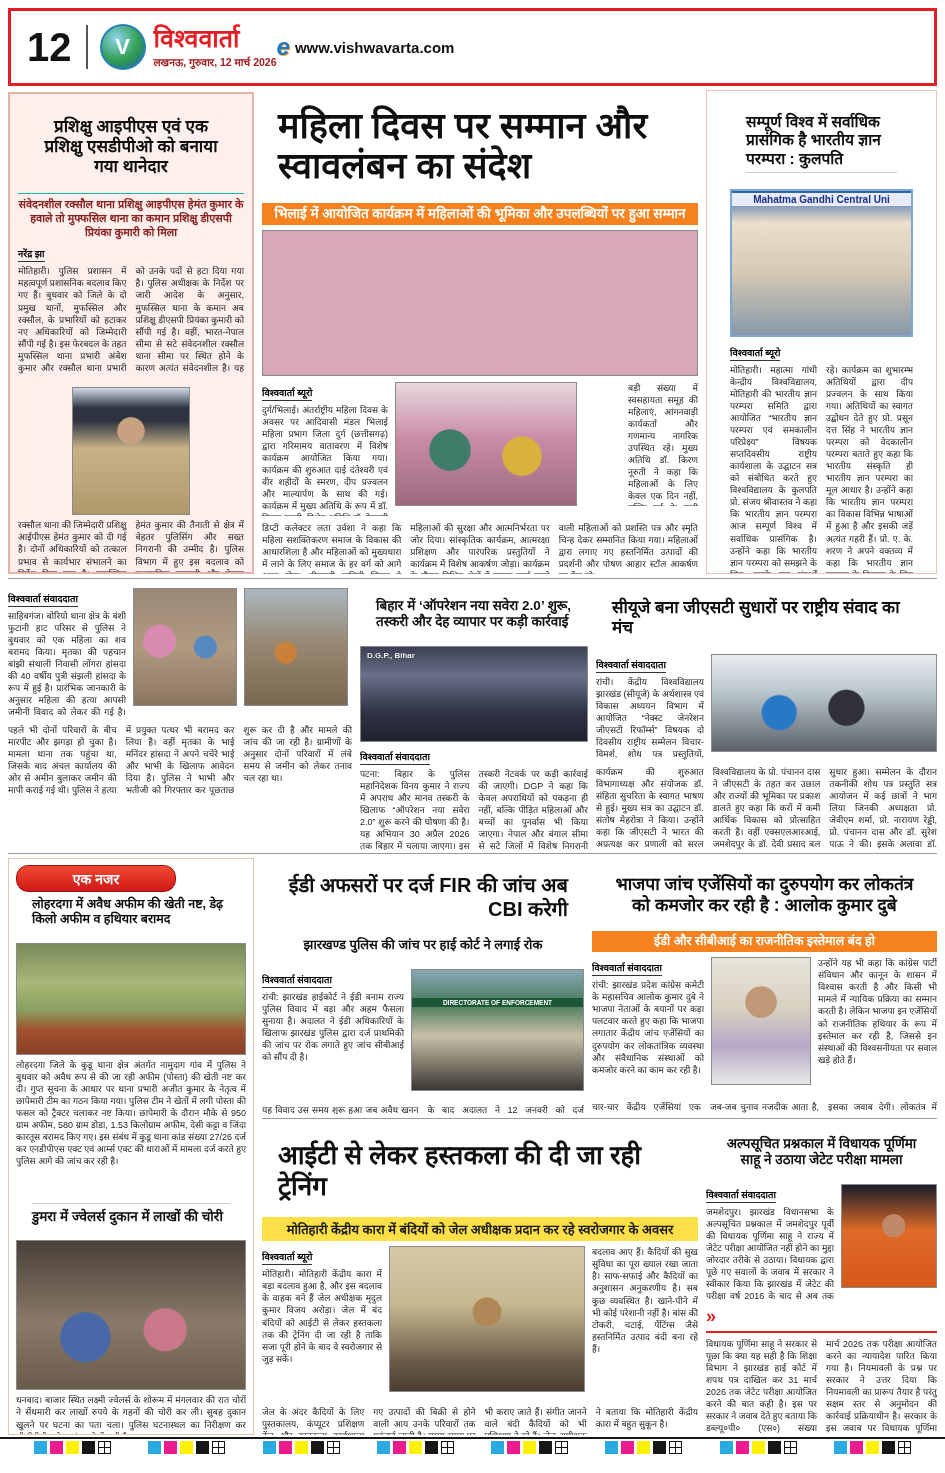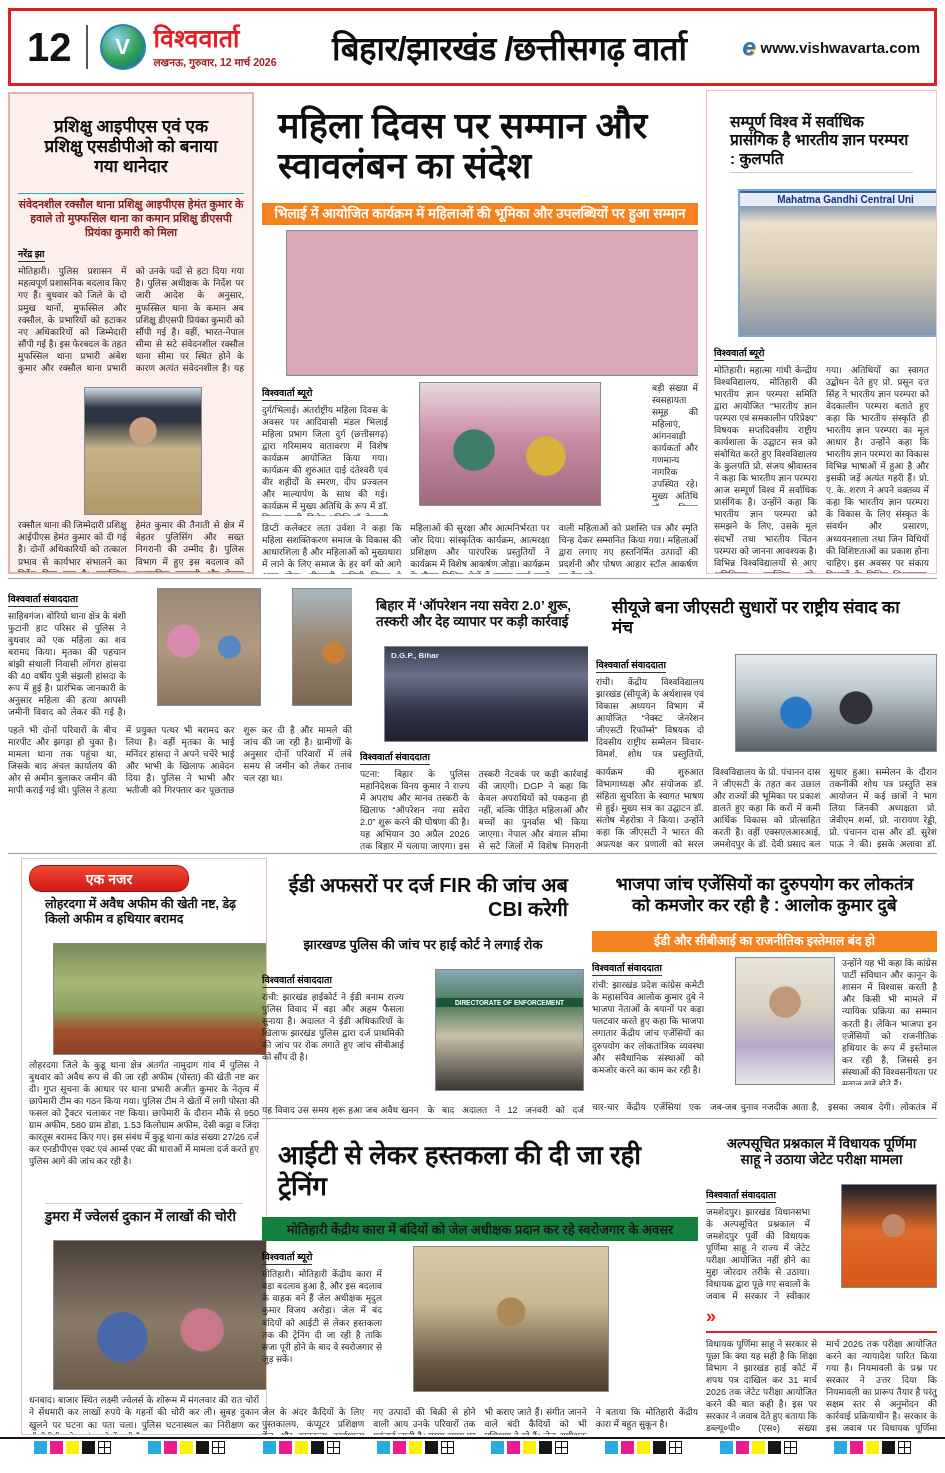--- a/index.html
+++ b/index.html
@@ -19,24 +19,24 @@
   .site { display:flex; align-items:center; gap:5px; font-size:15px; font-weight:bold; color:#111; }
   .e-icon { color:#1c79c9; font-size:24px; font-weight:bold; font-style:italic; text-shadow:1px 1px 0 #f5a623; line-height:1; }
 
   
   .hl { font-weight:bold; color:#0f0f0f; line-height:1.18; margin:16px; }
   .body-txt { font-size:9px; line-height:1.34; text-align:justify; color:#1c1c1c; }
   .cols2 { column-count:2; column-gap:9px; }
   .cols3 { column-count:3; column-gap:9px; }
   .cols4 { column-count:4; column-gap:9px; }
   .byline { font-size:9.5px; font-weight:bold; color:#000; border-bottom:1px solid #333; display:inline-block; padding-bottom:1px; margin-bottom:3px; }
-  .photo { position:relative; border:1px solid #8a8a8a; overflow:hidden;margin-left:24px; }
+  .photo { position:relative; border:1px solid #8a8a8a; overflow:hidden; }
   .photo .cap { position:absolute; left:0; right:0; color:#fff; font-weight:bold; text-align:center; }
   .strip-orange { background:#f5821f; color:#fff; font-weight:bold; text-align:center; padding:3px 4px; font-size:13.5px; line-height:1.2; }
-  .strip-peach { background:#15803d; color:#1a1a1a; font-weight:bold; text-align:center; padding:3px 19px; font-size:13px; }
+  .strip-peach { background:#fde047; color:#1a1a1a; font-weight:bold; text-align:center; padding:3px 19px; font-size:13px; }
   .rule { background:#9a9a9a; }
 
   
   .ph-stage { background:radial-gradient(circle at 20% 70%,#d6607e 0 18%,transparent 19%),radial-gradient(circle at 60% 65%,#e0a43c 0 12%,transparent 13%),radial-gradient(circle at 80% 60%,#b34b68 0 15%,transparent 16%),linear-gradient(180deg,#e9cdd8 0%,#d898ae 35%,#c9descheme 0%,#cdb0c0 70%,#b895a8 100%); background-color:#d8a8ba; }
   .ph-group2 { background:radial-gradient(circle at 30% 55%,#3f7d6a 0 14%,transparent 15%),radial-gradient(circle at 70% 60%,#d8b23a 0 13%,transparent 14%),linear-gradient(180deg,#e8d8e0 0%,#c98ca4 45%,#9e6a80 100%); background-color:#c498aa; }
   .ph-univ { background:linear-gradient(180deg,#2c5fa8 0%,#eadfcc 22%,#d8cbb4 55%,#8898a8 100%); }
   .ph-officer { background:radial-gradient(circle at 50% 34%,#c8a182 0 13%,transparent 14%),linear-gradient(180deg,#cfdde8 0%,#2d3340 16%,#2d3340 26%,#c8b288 48%,#b0986a 100%); }
   .ph-village { background:radial-gradient(circle at 25% 45%,#d88ab0 0 16%,transparent 17%),radial-gradient(circle at 70% 50%,#5888c0 0 12%,transparent 13%),linear-gradient(180deg,#9a8878 0%,#b09a80 50%,#8a7560 100%); }
   .ph-village2 { background:radial-gradient(circle at 40% 55%,#c8803a 0 12%,transparent 13%),linear-gradient(180deg,#a8b8c0 0%,#9a8874 45%,#7a6852 100%); }
   .ph-press { background:linear-gradient(180deg,#3a3f52 0%,#6a7088 30%,#2e3244 70%,#1e2230 100%); }
@@ -70,21 +70,20 @@
 
   <div class="abs masthead">
     <div class="pageno">12</div>
     <div class="logo-wrap">
       <div class="logo-circle">V</div>
       <div class="brand-block">
         <span class="brand">विश्ववार्ता</span>
         <span class="brand-date">लखनऊ, गुरुवार, 12 मार्च 2026</span>
       </div>
     </div>
-    <div class="section-title">बिहार/झारखंड /छत्तीसगढ़ वार्ता</div>
     <div class="site">
       <span class="e-icon">e</span>
       <span>www.vishwavarta.com</span>
     </div>
   </div>
 
   <div class="abs" style="left:8px;top:92px;width:246px;height:482px;background:#fdf0ec;border:2px solid #e7b3a4;padding:7px 8px;overflow:hidden;">
     <div class="hl" style="font-size:17px;text-align:center;">प्रशिक्षु आइपीएस एवं एक प्रशिक्षु एसडीपीओ को बनाया गया थानेदार</div>
     <div style="font-size:11px;font-weight:bold;color:#8a2020;text-align:center;margin:5px 0 4px;line-height:1.25;border-top:1px solid #14b8a6;padding-top:4px;">संवेदनशील रक्सौल थाना प्रशिक्षु आइपीएस हेमंत कुमार के हवाले तो मुफ्फसिल थाना का कमान प्रशिक्षु डीएसपी प्रियंका कुमारी को मिला</div>
     <span class="byline">नरेंद्र झा</span>
@@ -103,21 +102,21 @@
       <div style="width:126px;flex:none;">
         <span class="byline">विश्ववार्ता ब्यूरो</span>
         <div class="body-txt" style="height:112px;overflow:hidden;">दुर्ग/भिलाई। अंतर्राष्ट्रीय महिला दिवस के अवसर पर आदिवासी मंडल भिलाई महिला प्रभाग जिला दुर्ग (छत्तीसगढ़) द्वारा गरिमामय वातावरण में विशेष कार्यक्रम आयोजित किया गया। कार्यक्रम की शुरुआत दाई दंतेश्वरी एवं वीर शहीदों के स्मरण, दीप प्रज्वलन और माल्यार्पण के साथ की गई। कार्यक्रम में मुख्य अतिथि के रूप में डॉ. किरण नूरुती, विशेष अतिथि डॉ. वेदमती मंडावी, डिप्टी कलेक्टर लता उर्वशा, डीएसपी यामिनी सिदार, पार्षद सहित कई सामाजिक एवं प्रशासनिक क्षेत्र की महिलाओं ने भाग लिया।</div>
       </div>
       <div class="photo ph-group2" style="width:182px;height:124px;flex:none;"></div>
       <div class="body-txt" style="flex:1;height:124px;overflow:hidden;margin-left:44px;">बड़ी संख्या में स्वसहायता समूह की महिलाएं, आंगनवाड़ी कार्यकर्ता और गणमान्य नागरिक उपस्थित रहे। मुख्य अतिथि डॉ. किरण नूरुती ने कहा कि महिलाओं के लिए केवल एक दिन नहीं, बल्कि वर्ष के सभी दिन महिला दिवस के समान होने चाहिए। उन्होंने महिलाओं को शिक्षित, आत्मनिर्भर और स्वास्थ्य के प्रति सजग रहने का संदेश दिया।</div>
     </div>
     <div class="body-txt cols3" style="margin-top:6px;height:116px;overflow:hidden;">डिप्टी कलेक्टर लता उर्वशा ने कहा कि महिला सशक्तिकरण समाज के विकास की आधारशिला है और महिलाओं को मुख्यधारा में लाने के लिए समाज के हर वर्ग को आगे आना होगा। डीएसपी यामिनी सिदार ने महिलाओं की सुरक्षा और आत्मनिर्भरता पर जोर दिया। सांस्कृतिक कार्यक्रम, आत्मरक्षा प्रशिक्षण और पारंपरिक प्रस्तुतियों ने कार्यक्रम में विशेष आकर्षण जोड़ा। कार्यक्रम के दौरान विभिन्न क्षेत्रों में उत्कृष्ट कार्य करने वाली महिलाओं को प्रशस्ति पत्र और स्मृति चिन्ह देकर सम्मानित किया गया। महिलाओं द्वारा लगाए गए हस्तनिर्मित उत्पादों की प्रदर्शनी और पोषण आहार स्टॉल आकर्षण का केंद्र रहे।</div>
   </div>
 
-  <div class="abs" style="left:706px;top:90px;width:231px;height:484px;border:1px solid #eec4bc;padding:6px 7px;overflow:hidden;">
+  <div class="abs" style="left:706px;top:90px;width:231px;height:484px;border:1px solid #eec4bc;padding:6px 23px;overflow:hidden;">
     <div class="hl" style="font-size:15.5px;border-bottom:1px solid #ccc;padding-bottom:4px;">सम्पूर्ण विश्व में सर्वाधिक प्रासंगिक है भारतीय ज्ञान परम्परा : कुलपति</div>
     <div class="photo ph-univ" style="width:100%;height:148px;margin-top:5px;border:2px solid #7aa8d8;">
       <div class="cap" style="top:2px;font-size:10px;color:#1a2f8a;background:#e8ecf8;padding:1px 0;">Mahatma Gandhi Central Uni</div>
     </div>
     <div style="margin-top:5px;"><span class="byline">विश्ववार्ता ब्यूरो</span></div>
     <div class="body-txt cols2" style="height:268px;overflow:hidden;">मोतिहारी। महात्मा गांधी केन्द्रीय विश्वविद्यालय, मोतिहारी की भारतीय ज्ञान परम्परा समिति द्वारा आयोजित “भारतीय ज्ञान परम्परा एवं समकालीन परिप्रेक्ष्य” विषयक सप्तदिवसीय राष्ट्रीय कार्यशाला के उद्घाटन सत्र को संबोधित करते हुए विश्वविद्यालय के कुलपति प्रो. संजय श्रीवास्तव ने कहा कि भारतीय ज्ञान परम्परा आज सम्पूर्ण विश्व में सर्वाधिक प्रासंगिक है। उन्होंने कहा कि भारतीय ज्ञान परम्परा को समझने के लिए, उसके मूल संदर्भों तथा भारतीय चिंतन परम्परा को जानना आवश्यक है। विभिन्न विश्वविद्यालयों से आए अतिथिगण उपस्थित रहे। कार्यक्रम का शुभारम्भ अतिथियों द्वारा दीप प्रज्वलन के साथ किया गया। अतिथियों का स्वागत उद्बोधन देते हुए प्रो. प्रसून दत्त सिंह ने भारतीय ज्ञान परम्परा को वेदकालीन परम्परा बताते हुए कहा कि भारतीय संस्कृति ही भारतीय ज्ञान परम्परा का मूल आधार है। उन्होंने कहा कि भारतीय ज्ञान परम्परा का विकास विभिन्न भाषाओं में हुआ है और इसकी जड़ें अत्यंत गहरी हैं। प्रो. ए. के. शरण ने अपने वक्तव्य में कहा कि भारतीय ज्ञान परम्परा के विकास के लिए संस्कृत के संवर्धन और प्रसारण, अध्ययनशाला तथा जिन विधियों की विशिष्टताओं का प्रकाश होना चाहिए। इस अवसर पर संकाय विभागों के विभिन्न शिक्षकगण, शोधार्थी एवं विद्यार्थी उपस्थित रहे।</div>
   </div>
 
   <div class="abs rule" style="left:8px;top:578px;width:929px;height:1px;"></div>
 
@@ -149,21 +148,21 @@
         <span class="byline">विश्ववार्ता संवाददाता</span>
         <div class="body-txt" style="height:84px;overflow:hidden;">रांची। केंद्रीय विश्वविद्यालय झारखंड (सीयूजे) के अर्थशास्त्र एवं विकास अध्ययन विभाग में आयोजित “नेक्स्ट जेनरेशन जीएसटी रिफॉर्म्स” विषयक दो दिवसीय राष्ट्रीय सम्मेलन विचार-विमर्श, शोध पत्र प्रस्तुतियों, सांख्यिकीय प्रशिक्षण सत्रों और समापन समारोह के साथ संपन्न हुआ।</div>
       </div>
       <div class="photo ph-lab" style="flex:1;height:98px;"></div>
     </div>
     <div class="body-txt cols3" style="margin-top:6px;height:136px;overflow:hidden;">कार्यक्रम की शुरुआत विभागाध्यक्ष और संयोजक डॉ. संहिता सुचरिता के स्वागत भाषण से हुई। मुख्य सत्र का उद्घाटन डॉ. संतोष मेहरोत्रा ने किया। उन्होंने कहा कि जीएसटी ने भारत की अप्रत्यक्ष कर प्रणाली को सरल बनाया है, हालांकि शुरुआती दौर में डिजिटल पहुंच और MSMI भुगतान से जुड़ी चुनौतियां भी सामने आईं। कलकत्ता विश्वविद्यालय के प्रो. पंचानन दास ने जीएसटी के तहत कर उछाल और राज्यों की भूमिका पर प्रकाश डालते हुए कहा कि करों में कमी आर्थिक विकास को प्रोत्साहित करती है। वहीं एक्सएलआरआई, जमशेदपुर के डॉ. देवी प्रसाद बल ने कहा कि GST सुधारों से उपभोक्ता कल्याण बढ़ा है और झारखंड, ओडिशा व बिहार जैसे राज्यों के राजकोषीय प्रदर्शन में सुधार हुआ। सम्मेलन के दौरान तकनीकी शोध पत्र प्रस्तुति सत्र आयोजन में कई छात्रों ने भाग लिया जिनकी अध्यक्षता प्रो. जेवीएम शर्मा, प्रो. नारायण रेड्डी, प्रो. पंचानन दास और डॉ. सुरेश पाऊ ने की। इसके अलावा डॉ. रंजन कुमार मोहंती, श्री विवेक कुमार, डॉ. सेबा मोहंती और श्री मनीष राय द्वारा ई-व्यूज और स्टाटा पर सांख्यिकीय प्रशिक्षण सत्र भी आयोजित किए गए। समापन सत्र में प्रो. जेवीएम शर्मा ने सम्मेलन की संक्षिप्त रिपोर्ट प्रस्तुत की और प्रतिभागियों को प्रमाण पत्र वितरित किए गए। कार्यक्रम का समापन डॉ. संहिता सुचरिता के धन्यवाद ज्ञापन के साथ हुआ।</div>
   </div>
 
   <div class="abs rule" style="left:8px;top:853px;width:929px;height:1px;"></div>
 
-  <div class="abs" style="left:21px;top:858px;width:246px;height:577px;border:1px solid #e7c3b4;padding:6px 7px;overflow:hidden;">
+  <div class="abs" style="left:8px;top:858px;width:246px;height:577px;border:1px solid #e7c3b4;padding:6px 7px;overflow:hidden;">
     <div class="ek-box">एक नजर</div>
     <div class="hl" style="font-size:12.5px;margin-top:5px;">लोहरदगा में अवैध अफीम की खेती नष्ट, डेढ़ किलो अफीम व हथियार बरामद</div>
     <div class="photo ph-field" style="width:100%;height:112px;margin-top:5px;"></div>
     <div class="body-txt" style="margin-top:4px;height:138px;overflow:hidden;">लोहरदगा जिले के कुडू थाना क्षेत्र अंतर्गत नामुदाग गांव में पुलिस ने बुधवार को अवैध रूप से की जा रही अफीम (पोस्ता) की खेती नष्ट कर दी। गुप्त सूचना के आधार पर थाना प्रभारी अजीत कुमार के नेतृत्व में छापेमारी टीम का गठन किया गया। पुलिस टीम ने खेतों में लगी पोस्ता की फसल को ट्रैक्टर चलाकर नष्ट किया। छापेमारी के दौरान मौके से 950 ग्राम अफीम, 580 ग्राम डोडा, 1.53 किलोग्राम अफीम, देसी कट्टा व जिंदा कारतूस बरामद किए गए। इस संबंध में कुडू थाना कांड संख्या 27/26 दर्ज कर एनडीपीएस एक्ट एवं आर्म्स एक्ट की धाराओं में मामला दर्ज करते हुए पुलिस आगे की जांच कर रही है।</div>
     <div class="hl" style="font-size:13.5px;margin-top:6px;border-top:1px solid #ccc;padding-top:5px;">डुमरा में ज्वेलर्स दुकान में लाखों की चोरी</div>
     <div class="photo ph-shop" style="width:100%;height:150px;margin-top:5px;"></div>
     <div class="body-txt" style="margin-top:4px;height:60px;overflow:hidden;">धनबाद। बाजार स्थित लक्ष्मी ज्वेलर्स के शोरूम में मंगलवार की रात चोरों ने सेंधमारी कर लाखों रुपये के गहनों की चोरी कर ली। सुबह दुकान खुलने पर घटना का पता चला। पुलिस घटनास्थल का निरीक्षण कर सीसीटीवी फुटेज खंगालने में जुटी है।</div>
   </div>
 
   <div class="abs" style="left:262px;top:858px;width:322px;height:256px;overflow:hidden;">
@@ -199,20 +198,21 @@
 
   <div class="abs" style="left:262px;top:1124px;width:436px;height:311px;overflow:hidden;">
     <div class="hl" style="font-size:26px;">आईटी से लेकर हस्तकला की दी जा रही ट्रेनिंग</div>
     <div class="strip-peach" style="margin-top:4px;">मोतिहारी केंद्रीय कारा में बंदियों को जेल अधीक्षक प्रदान कर रहे स्वरोजगार के अवसर</div>
     <div style="display:flex;gap:7px;margin-top:5px;">
       <div style="width:120px;flex:none;">
         <span class="byline">विश्ववार्ता ब्यूरो</span>
         <div class="body-txt" style="height:132px;overflow:hidden;">मोतिहारी। मोतिहारी केंद्रीय कारा में बड़ा बदलाव हुआ है, और इस बदलाव के वाहक बने हैं जेल अधीक्षक मृदुल कुमार विजय अरोड़ा। जेल में बंद बंदियों को आईटी से लेकर हस्तकला तक की ट्रेनिंग दी जा रही है ताकि सजा पूरी होने के बाद वे स्वरोजगार से जुड़ सकें।</div>
       </div>
       <div class="photo ph-jail" style="width:196px;height:146px;flex:none;"></div>
+      <div class="body-txt" style="flex:1;height:146px;overflow:hidden;">बदलाव आए हैं। कैदियों की सुख सुविधा का पूरा ख्याल रखा जाता है। साफ-सफाई और कैदियों का अनुशासन अनुकरणीय है। सब कुछ व्यवस्थित है। खाने-पीने में भी कोई परेशानी नहीं है। बांस की टोकरी, चटाई, पेंटिंग्स जैसे हस्तनिर्मित उत्पाद बंदी बना रहे हैं।</div>
     </div>
     <div class="body-txt cols4" style="margin-top:6px;height:92px;overflow:hidden;">जेल के अंदर कैदियों के लिए पुस्तकालय, कंप्यूटर प्रशिक्षण केंद्र और हस्तकला कार्यशाला संचालित है। बंदियों द्वारा बनाए गए उत्पादों की बिक्री से होने वाली आय उनके परिवारों तक पहुंचाई जाती है। समय-समय पर धार्मिक एवं सांस्कृतिक आयोजन भी कराए जाते हैं। संगीत जानने वाले बंदी कैदियों को भी प्रशिक्षण दे रहे हैं। जेल अधीक्षक ने बताया कि मोतिहारी केंद्रीय कारा में बहुत सुकून है।</div>
   </div>
 
   <div class="abs" style="left:706px;top:1120px;width:231px;height:315px;overflow:hidden;">
     <div class="hl" style="font-size:13.5px;text-align:center;">अल्पसूचित प्रश्नकाल में विधायक पूर्णिमा साहू ने उठाया जेटेट परीक्षा मामला</div>
     <div style="display:flex;gap:7px;margin-top:5px;">
       <div style="flex:1;">
         <span class="byline">विश्ववार्ता संवाददाता</span>
         <div class="body-txt" style="height:96px;overflow:hidden;">जमशेदपुर। झारखंड विधानसभा के अल्पसूचित प्रश्नकाल में जमशेदपुर पूर्वी की विधायक पूर्णिमा साहू ने राज्य में जेटेट परीक्षा आयोजित नहीं होने का मुद्दा जोरदार तरीके से उठाया। विधायक द्वारा पूछे गए सवालों के जवाब में सरकार ने स्वीकार किया कि झारखंड में जेटेट की परीक्षा वर्ष 2016 के बाद से अब तक आयोजित नहीं हो सकी है।</div>

